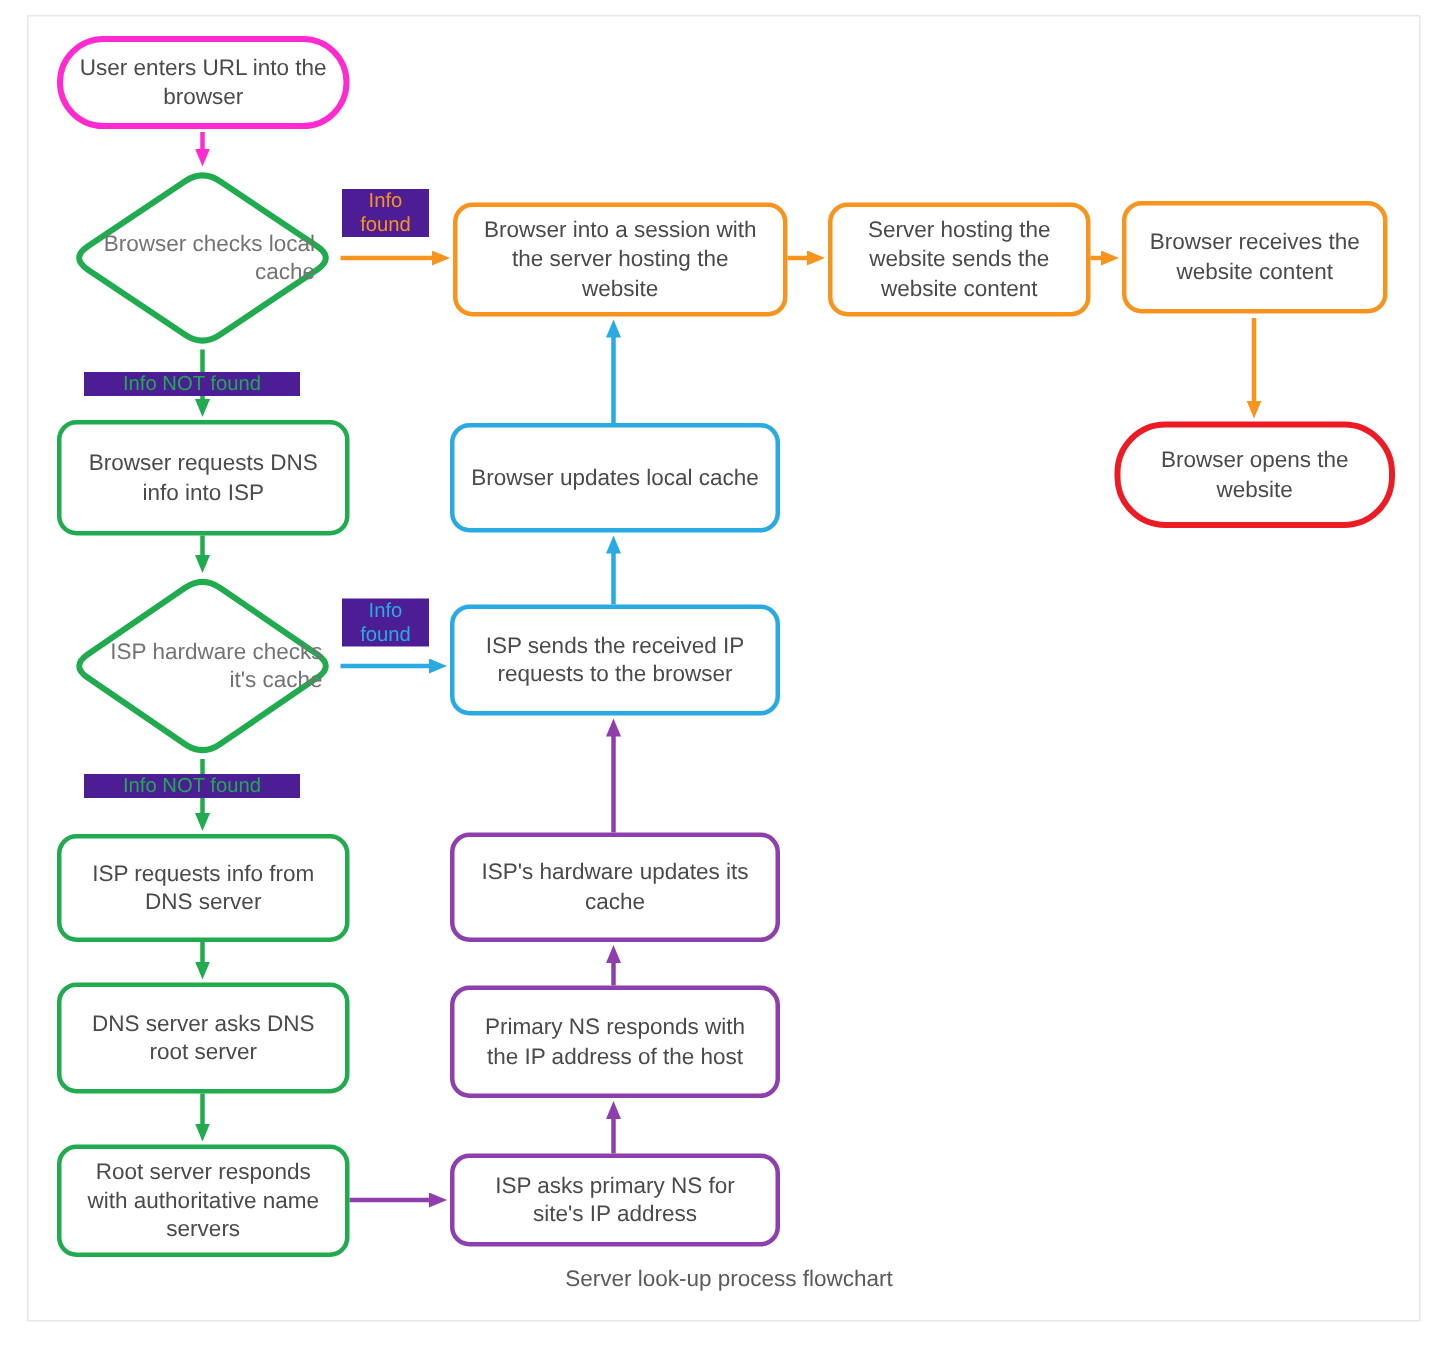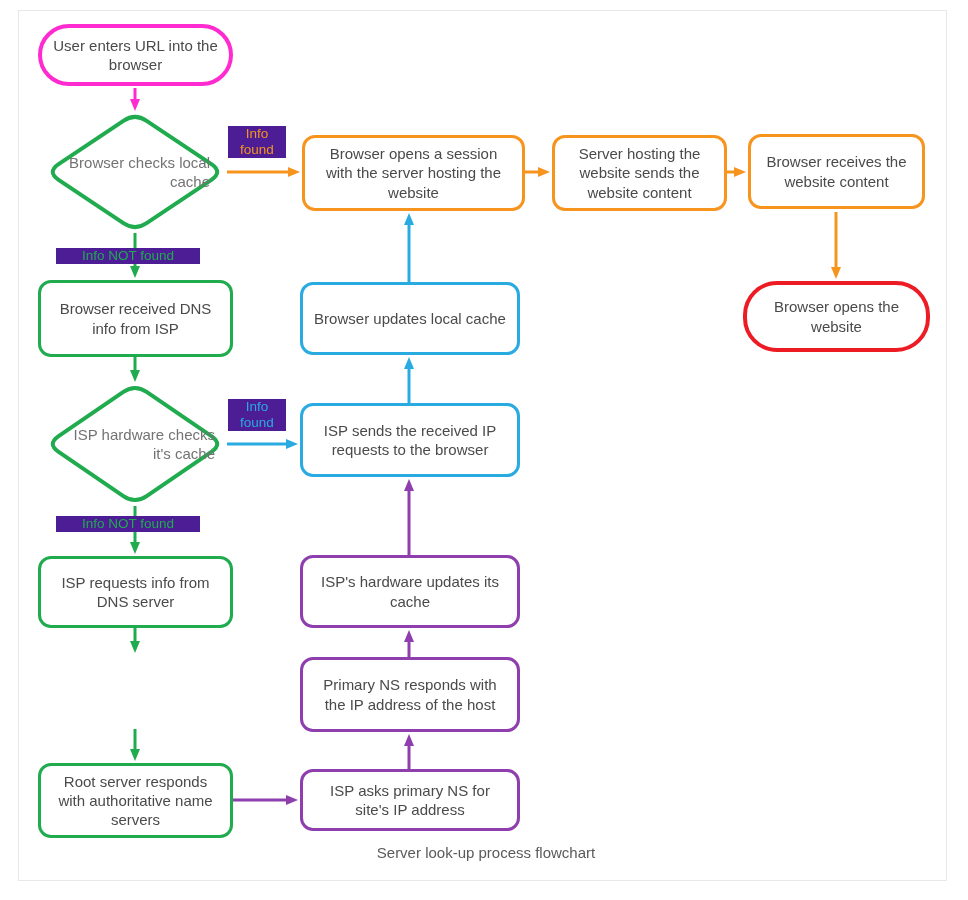--- a/index.html
+++ b/index.html
@@ -94,38 +94,41 @@
 
   <div class="node terminal b-magenta" style="left:38px;top:24px;width:195px;height:62px;">
     <span>User enters URL into the browser</span>
   </div>
 
   <div class="dia-text" style="left:60px;top:146px;width:150px;height:52px;">
     <span>Browser checks local cache</span>
   </div>
 
   <div class="node b-green" style="left:38px;top:280px;width:195px;height:77px;">
-    <span>Browser received DNS info from ISP</span>
+    <span>Browser requests DNS info into ISP</span>
   </div>
 
   <div class="dia-text" style="left:55px;top:418px;width:160px;height:52px;">
     <span>ISP hardware checks it's cache</span>
   </div>
 
   <div class="node b-green" style="left:38px;top:556px;width:195px;height:72px;">
     <span>ISP requests info from DNS server</span>
   </div>
 
+  <div class="node b-green" style="left:38px;top:655px;width:195px;height:74px;">
+    <span>DNS server asks DNS root server</span>
+  </div>
 
   <div class="node b-green" style="left:38px;top:763px;width:195px;height:75px;">
     <span>Root server responds with authoritative name servers</span>
   </div>
 
   <div class="node b-orange" style="left:302px;top:135px;width:223px;height:76px;">
-    <span>Browser opens a session with the server hosting the website</span>
+    <span>Browser into a session with the server hosting the website</span>
   </div>
 
   <div class="node b-cyan" style="left:300px;top:282px;width:220px;height:73px;">
     <span>Browser updates local cache</span>
   </div>
 
   <div class="node b-cyan" style="left:300px;top:403px;width:220px;height:74px;">
     <span>ISP sends the received IP requests to the browser</span>
   </div>
 

